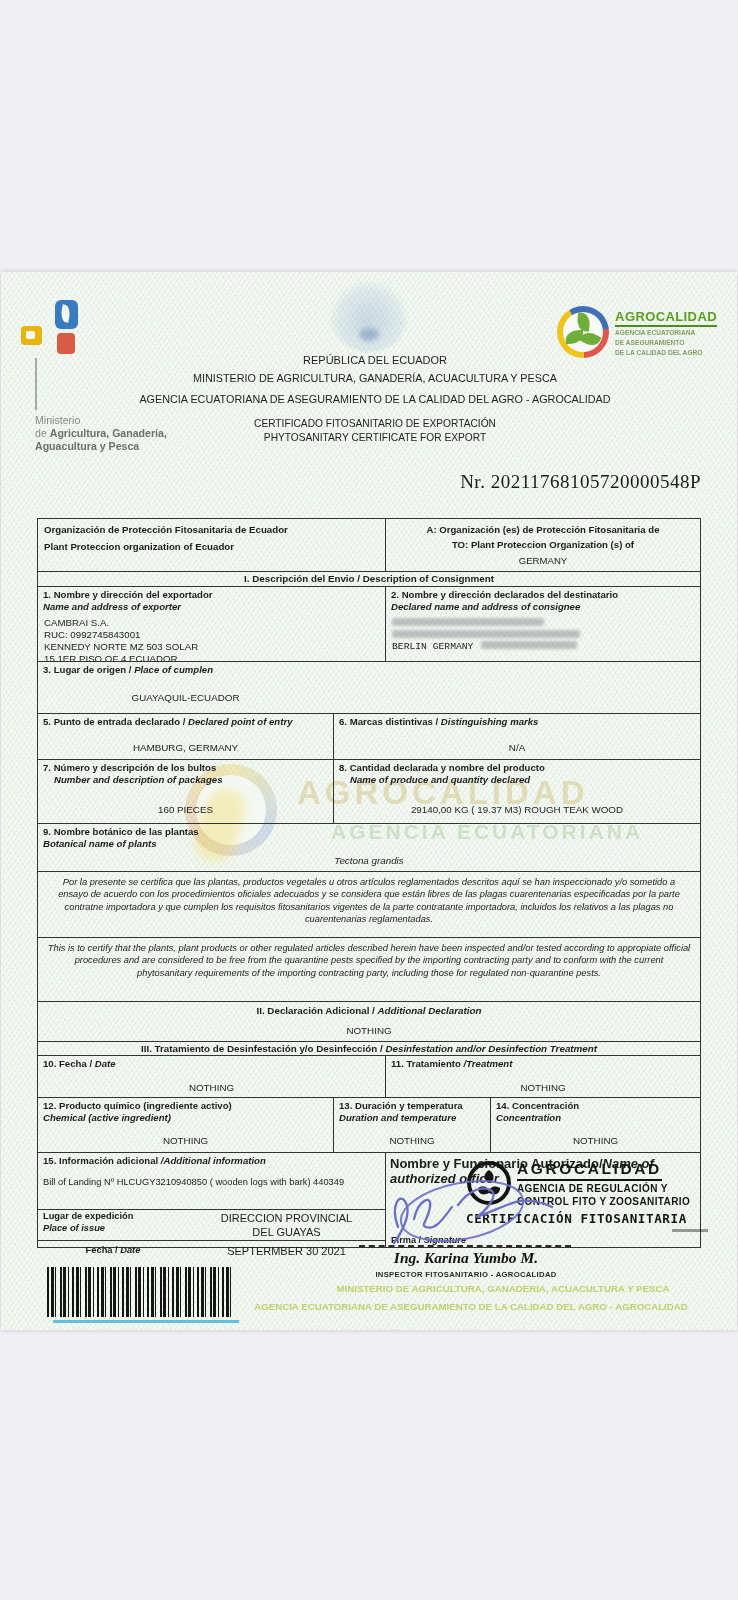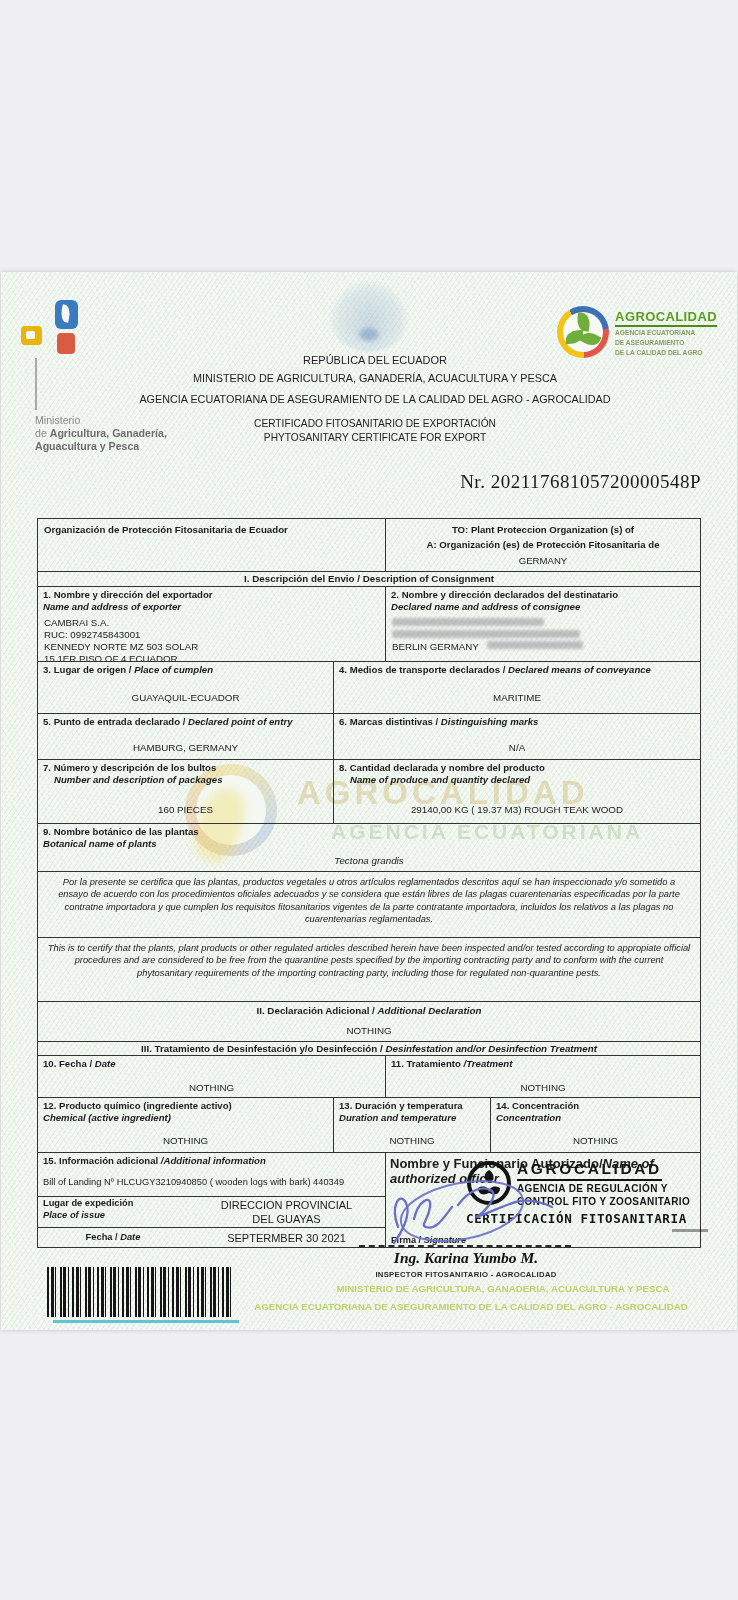--- a/index.html
+++ b/index.html
@@ -76,21 +76,21 @@
   .bar-title .en{font-style:italic;}
   .addr{font-size:9.7px;line-height:1.25;padding:3px 0 0 6px;}
   .blur-bar{background:#8f9399;opacity:.55;filter:blur(1.6px);border-radius:2px;height:8px;}
   .para{font-style:italic;font-size:9.3px;line-height:1.34;text-align:center;padding:4px 9px 0;}
   .org-lines{font-size:9.7px;font-weight:bold;line-height:1.75;padding:3px 0 0 6px;}
   .org-right{font-size:9.6px;font-weight:bold;text-align:center;line-height:1.6;padding-top:3px;}
   .org-right .country{font-weight:normal;}
   
   .bill{font-size:9.3px;padding:10px 5px 0;}
   .sub{display:flex;border-top:1.3px solid #333;box-sizing:border-box;}
-  .subA{margin-top:9px;height:31px;}
+  .subA{margin-top:22px;height:31px;}
   .subB{height:22px;}
   .sub .lcol{width:150px;font-size:9.3px;font-weight:bold;padding:1px 5px;box-sizing:border-box;line-height:1.2;}
   .sub .vcol{flex:1;text-align:center;font-size:11px;line-height:1.2;padding-top:1px;}
   .sub .lcol .en{font-style:italic;}
   .subB .lcol{text-align:center;padding-top:4px;}
   .subB .vcol{padding-top:4px;}
   .officer{font-size:13px;font-weight:bold;padding:3px 4px 0;}
   .officer .en{font-style:italic;}
   .firma{position:absolute;left:5px;bottom:2px;font-size:9.2px;font-weight:bold;}
   .firma .en{font-style:italic;}
@@ -169,26 +169,27 @@
     </div>
 
     <div class="cert-no">Nr. 20211768105720000548P</div>
 
     <div class="form">
 
       <div class="row h52">
         <div class="cell w347">
           <div class="org-lines">
             <div>Organización de Protección Fitosanitaria de Ecuador</div>
+            <div>Plant Proteccion organization of Ecuador</div>
           </div>
         </div>
         <div class="cell flex1">
           <div class="org-right">
+            <div>A: Organización (es)  de Protección Fitosanitaria de</div>
             <div>TO: Plant Proteccion Organization (s) of</div>
-            <div>A: Organización (es)  de Protección Fitosanitaria de</div>
             <div class="country">GERMANY</div>
           </div>
         </div>
       </div>
 
       <div class="row h15">
         <div class="cell flex1 bar-title">I. Descripción del Envio / Description of Consignment</div>
       </div>
 
       <div class="row h75">
@@ -201,36 +202,32 @@
             <div>KENNEDY NORTE MZ 503 SOLAR</div>
             <div>15 1ER PISO OF 4 ECUADOR</div>
           </div>
         </div>
         <div class="cell flex1">
           <div class="lab"><span>2. Nombre y dirección declarados del destinatario</span></div>
           <div class="lab" style="padding-top:0"><span class="en">Declared name and address of consignee</span></div>
           <div style="padding:4px 0 0 6px;">
             <div class="blur-bar" style="width:152px"></div>
             <div class="blur-bar" style="width:188px;margin-top:4px"></div>
-            <div style="display:flex;margin-top:3px;">
+            <div style="display:flex;margin-top:3px;font-family:Liberation Mono, monospace;">
               <span style="font-size:9.7px">BERLIN  GERMANY</span>
               <span class="blur-bar" style="width:96px;margin-left:8px"></span>
             </div>
           </div>
         </div>
       </div>
 
       <div class="row h52">
         <div class="cell w295">
           <div class="lab"><span>3. Lugar de origen / </span><span class="en">Place of cumplen</span></div>
           <div class="cval" style="top:30px">GUAYAQUIL-ECUADOR</div>
-        </div>
-        <div class="cell flex1">
-          <div class="lab"><span>4. Medios de transporte declarados / </span><span class="en">Declared means  of conveyance</span></div>
-          <div class="cval" style="top:30px">MARITIME</div>
         </div>
       </div>
 
       <div class="row h46">
         <div class="cell w295">
           <div class="lab"><span>5. Punto de entrada declarado / </span><span class="en">Declared point of entry</span></div>
           <div class="cval" style="top:28px">HAMBURG, GERMANY</div>
         </div>
         <div class="cell flex1">
           <div class="lab"><span>6. Marcas distintivas / </span><span class="en">Distinguishing marks</span></div>

